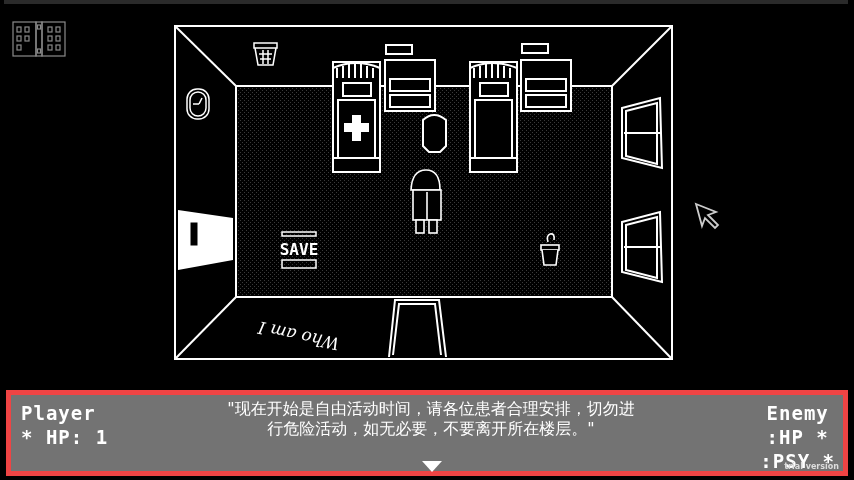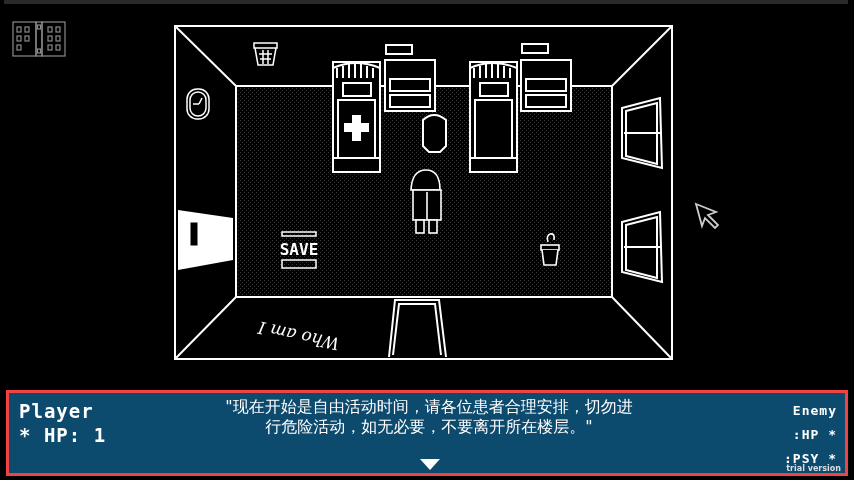--- a/index.html
+++ b/index.html
@@ -1,23 +1,23 @@
 <!DOCTYPE html>
 <html><head>
 <meta charset="utf-8">
 <style>
   html,body{margin:0;padding:0;background:#000;}
   body{width:854px;height:480px;position:relative;overflow:hidden;font-family:"DejaVu Sans Mono","Liberation Mono",monospace;color:#fff;}
   .topbar{position:absolute;left:4px;top:0;width:844px;height:4px;background:#2a2a2a;}
   .menu-icon{position:absolute;left:12px;top:21px;width:54px;height:36px;}
   .stage{position:absolute;left:0;top:0;width:854px;height:385px;}
   .cursor{position:absolute;left:694px;top:202px;width:28px;height:28px;}
-  .hud{position:absolute;left:6px;top:390px;width:842px;height:86px;border:3px solid #ef4444;box-sizing:border-box;background:#0c4a6e;}
+  .hud{position:absolute;left:6px;top:390px;width:842px;height:86px;border:5px solid #ef4444;box-sizing:border-box;background:#737373;}
   .hud-left{position:absolute;left:10px;top:6px;font-weight:bold;font-size:19px;line-height:24px;letter-spacing:1px;}
-  .hud-right{position:absolute;right:8px;top:6px;font-weight:bold;font-size:13px;line-height:24px;text-align:right;letter-spacing:1px;}
+  .hud-right{position:absolute;right:8px;top:6px;font-weight:bold;font-size:19px;line-height:24px;text-align:center;letter-spacing:1px;}
   .dialog{position:absolute;left:180px;top:4px;width:480px;text-align:center;font-family:"DejaVu Sans","Liberation Sans",sans-serif;font-size:16px;line-height:20px;}
   .advance{position:absolute;left:411px;top:66px;width:0;height:0;border-left:10px solid transparent;border-right:10px solid transparent;border-top:11px solid #fff;}
   .watermark{position:absolute;right:4px;bottom:0px;font-family:"DejaVu Sans","Liberation Sans",sans-serif;font-size:8px;font-weight:bold;color:#ddd;}
 </style>
 </head>
 <body>
 
 <div class="topbar"></div>
 
 <svg class="menu-icon" viewBox="0 0 54 36">

